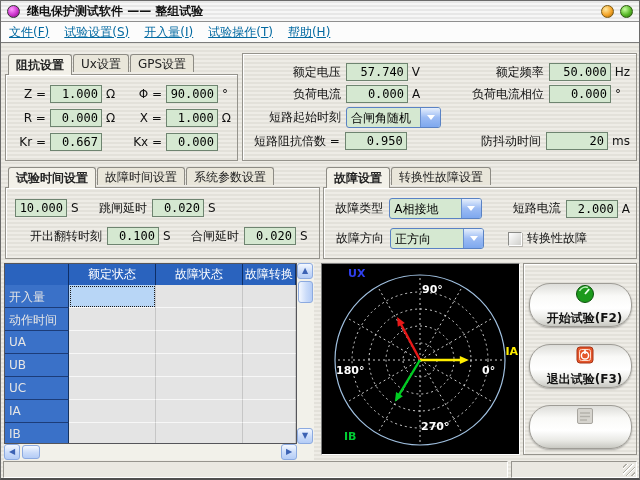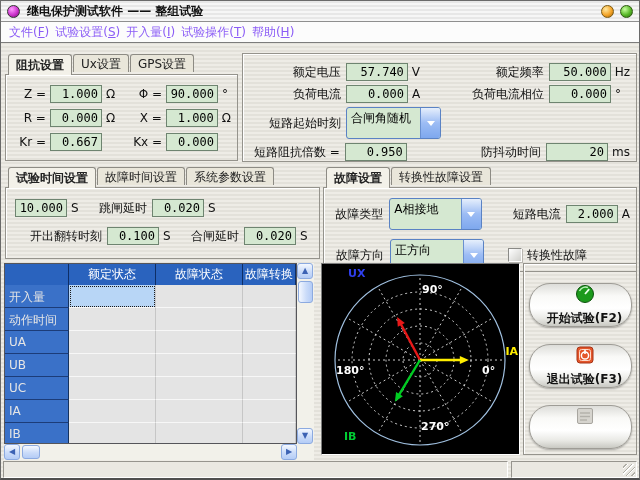--- a/index.html
+++ b/index.html
@@ -11,37 +11,37 @@
   .titlebar{position:absolute;left:0;top:0;width:100%;height:21px;
     background:repeating-linear-gradient(0deg,#f6f6f6 0 2px,#e7e7e7 2px 4px);
     border-bottom:1px solid #8f8f8f;display:flex;align-items:center;padding:0 6px;}
   .orb{width:13px;height:13px;border-radius:50%;flex:0 0 auto;}
   .orb-app{background:radial-gradient(circle at 35% 30%,#ff9aff,#cc33cc 55%,#701070);border:1px solid #333;}
   .title-text{font-size:12px;font-weight:bold;color:#111;margin-left:7px;flex:1;white-space:nowrap;}
   .orb-min{background:radial-gradient(circle at 35% 30%,#ffe8a0,#f4a428 55%,#a06008);border:1px solid #7c5a10;margin-right:6px;}
   .orb-close{background:radial-gradient(circle at 35% 30%,#c8ffa0,#58b828 55%,#2a6a10);border:1px solid #2f5a12;}
   
   .menubar{position:absolute;left:0;top:21px;width:100%;height:21px;background:#fcfcfc;
-    border-bottom:1px solid #7c7c7c;display:flex;align-items:center;gap:6px;padding:0 8px;font-size:12px;color:#8b5cf6;}
+    border-bottom:1px solid #7c7c7c;display:flex;align-items:center;gap:15px;padding:0 8px;font-size:12px;color:#0369a1;text-decoration:underline;}
   .menu-item{white-space:nowrap;cursor:default;}
   .menu-item .hot{text-decoration:underline;}
   
   .panel{position:absolute;display:flex;flex-direction:column;}
   .tabs{display:flex;align-items:flex-start;height:21px;padding-left:3px;gap:1px;}
   .tab{font-size:12px;padding:2px 7px 2px;background:#e9e6da;border:1px solid #8d8b84;border-bottom:none;
     border-radius:3px 3px 0 0;color:#222;position:relative;top:1px;height:18px;line-height:14px;}
   .tab.active{background:#f3f1e9;font-weight:bold;height:21px;line-height:17px;z-index:2;}
   .panel-body{flex:1;border:1px solid #95938c;box-shadow:inset 1px 1px 0 #ffffff;position:relative;}
   .frow{display:flex;align-items:center;}
   .flabel{font-size:12px;color:#111;text-align:right;white-space:nowrap;}
   .funit{font-size:12px;color:#111;padding-left:4px;white-space:nowrap;}
   input.field{height:18px;border:1px solid #6e8470;background:#d5e8d1;color:#000;
     font-family:"DejaVu Sans Mono",monospace;font-size:12px;text-align:right;padding:0 3px;}
   
-  .combo{display:flex;height:32px;border:1px solid #5a82c4;border-radius:3px;overflow:hidden;background:#d5e8d1;}
+  .combo{display:flex;height:21px;border:1px solid #5a82c4;border-radius:3px;overflow:hidden;background:#d5e8d1;}
   .combo-val{flex:1;font-size:12px;padding:2px 4px 0;white-space:nowrap;color:#000;}
   .combo-btn{width:20px;background:linear-gradient(180deg,#e6effc,#9cbcf4 50%,#7ea8ee);border-left:1px solid #6a90d0;
     display:flex;align-items:center;justify-content:center;}
   .combo-btn::after{content:"";border-left:4px solid transparent;border-right:4px solid transparent;border-top:5px solid #ffffff;}
   
   .checkbox{width:14px;height:14px;background:linear-gradient(135deg,#ffffff,#cfcfcb);
     border-top:1px solid #8a8a86;border-left:1px solid #8a8a86;border-right:1px solid #ffffff;border-bottom:1px solid #ffffff;
     box-shadow:1px 1px 0 #b8b6b0;}
   
   .tbl{position:absolute;left:3px;top:262px;width:310px;height:197px;background:#f2f1ea;}

